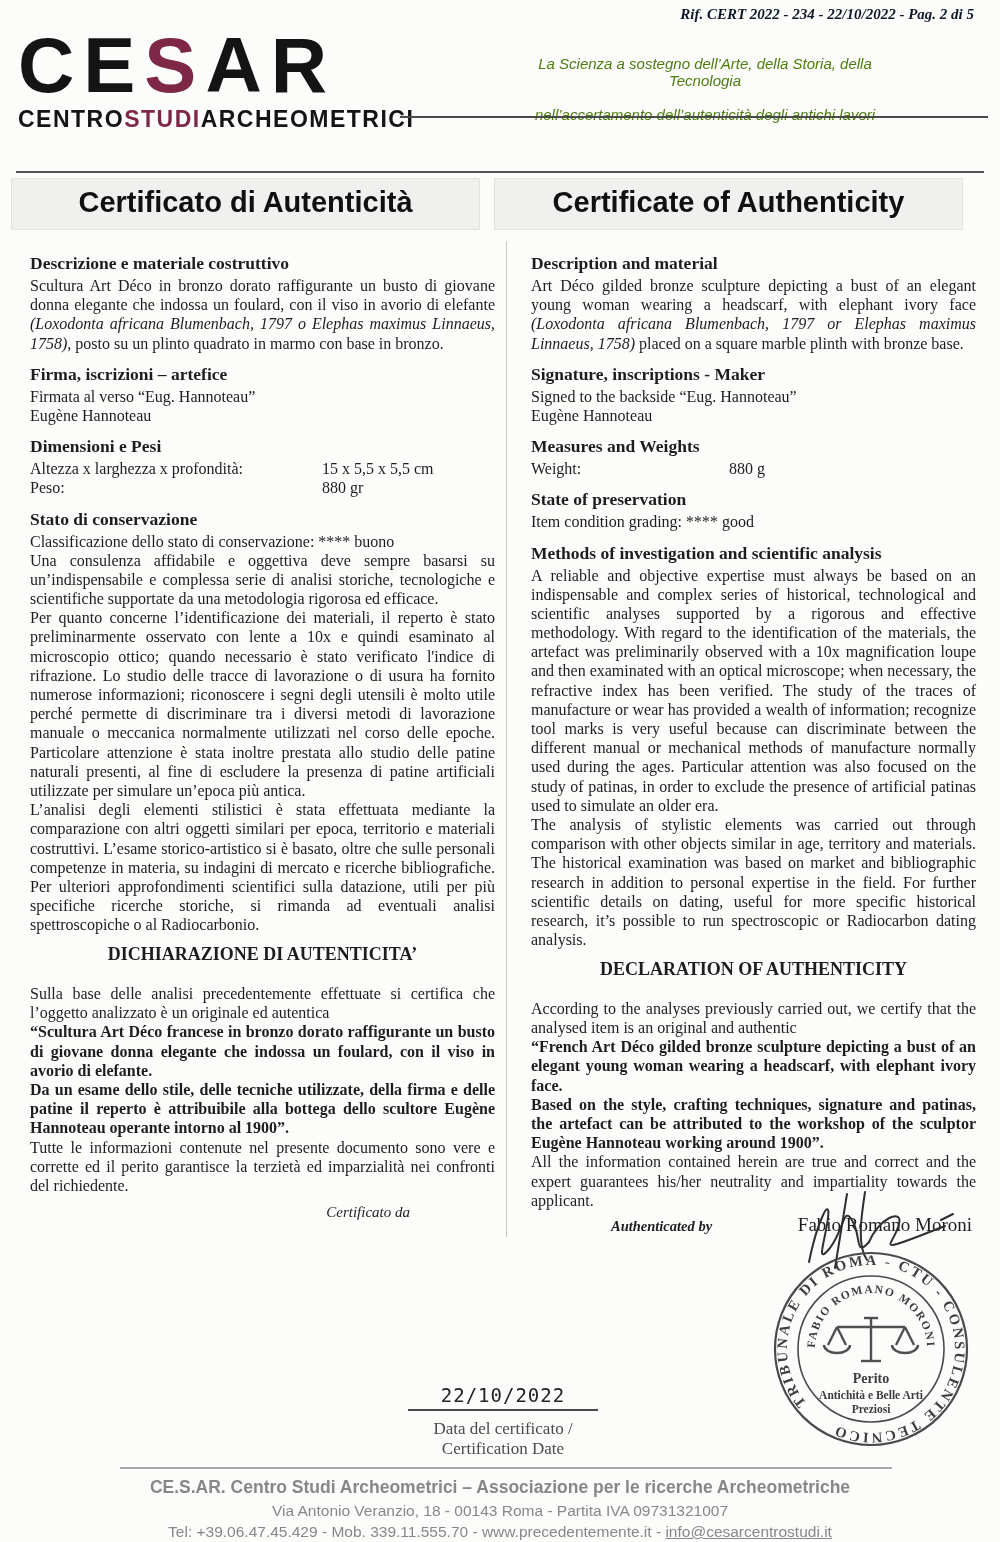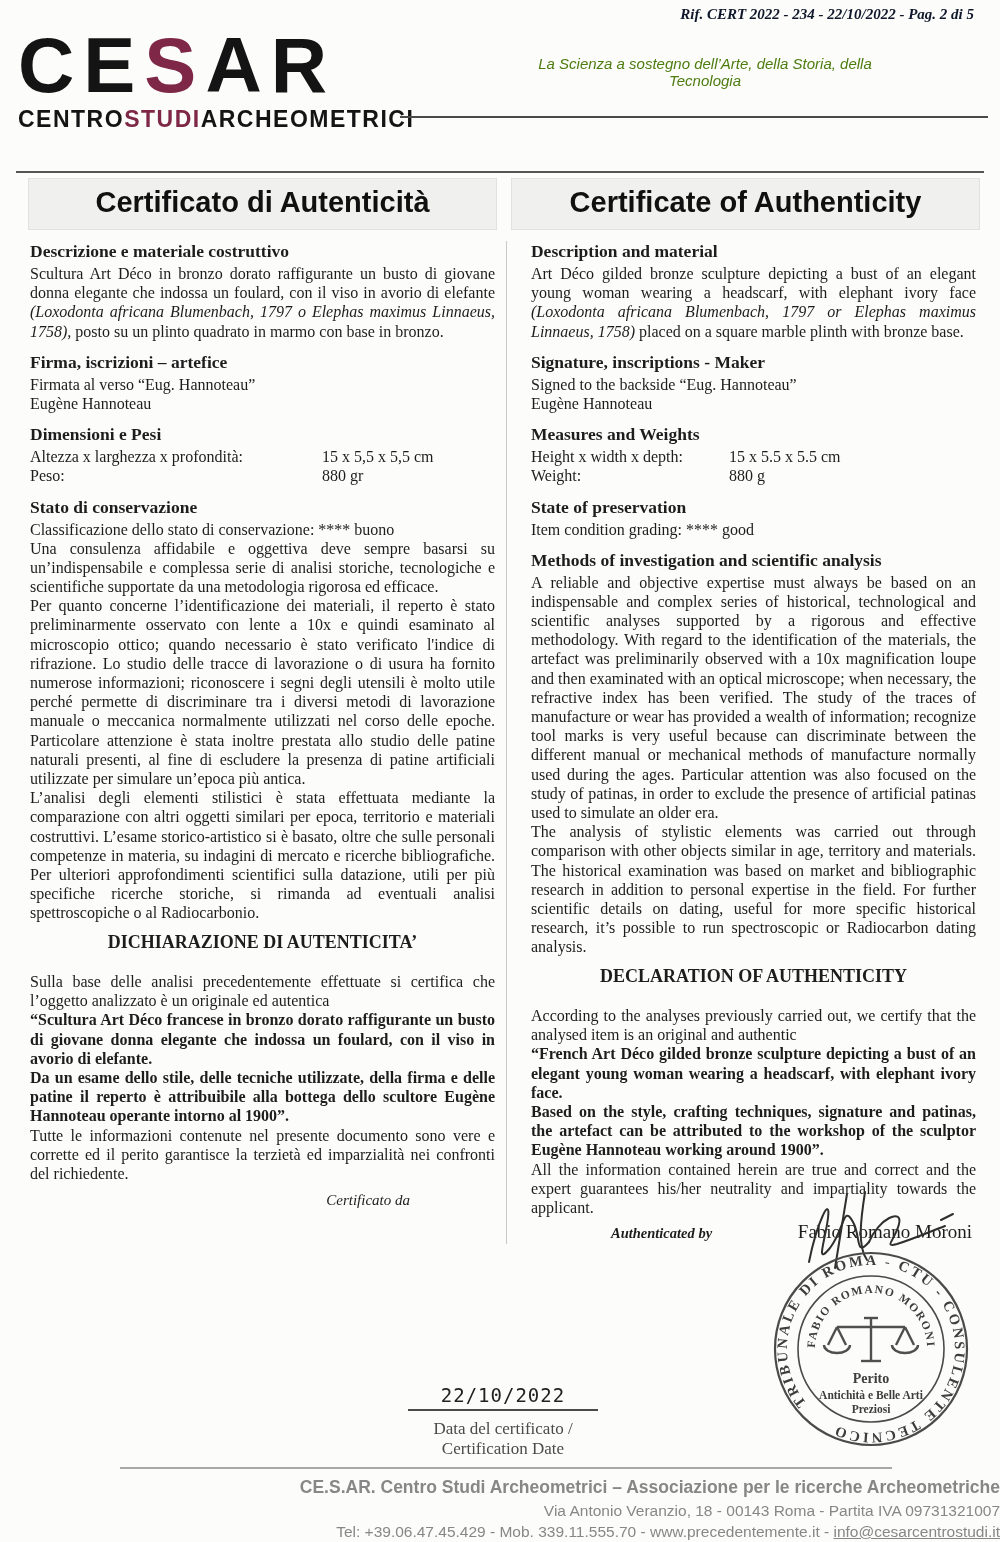--- a/index.html
+++ b/index.html
@@ -17,32 +17,32 @@
             letter-spacing:1.5px;color:#141414;margin-top:4px;text-align:right;}
   .logo-sub .accent{color:#7e2747;}
   .tagline{position:absolute;top:55px;left:505px;width:400px;text-align:center;
            font-family:"Liberation Sans",sans-serif;font-style:italic;font-size:15px;
            color:#4d7c0f;}
   .tagline .t2{margin-top:17px;}
   .header-rule{position:absolute;top:116px;left:400px;width:588px;height:2px;background:#4a4a4a;}
 
   
   .main-top-rule{position:absolute;top:171px;left:16px;width:968px;height:2px;background:#555;}
-  .titles{position:absolute;top:178px;left:28px;width:952px;display:flex;gap:14px;}
+  .titles{position:absolute;top:178px;left:11px;width:952px;display:flex;gap:14px;}
   .title-box{flex:1;background:#f0f0ee;border:1px solid #e1e1df;text-align:center;
              font-family:"Liberation Sans",sans-serif;font-weight:bold;font-size:29px;
              padding:7px 0 10px;color:#101010;}
 
   
   .columns{position:absolute;top:241px;left:30px;width:946px;display:flex;}
   .col{font-size:16px;line-height:1.2;}
   .col-left{width:466px;padding-right:11px;border-right:1px solid #c9c9c7;}
   .col-right{width:446px;padding-left:24px;}
   .col h3{font-size:17.5px;font-weight:bold;margin:11px 0 2px;}
-  .col h3.first{margin-top:0;}
+  .col h3.first{margin-top:12px;}
   .col p{margin:0;text-align:justify;}
   .col p.nj{text-align:left;}
   .dim-row{display:flex;}
   .dim-label-it{width:292px;flex:none;}
   .dim-label-en{width:198px;flex:none;}
   .decl-head{font-size:18px;font-weight:bold;text-align:center;margin:10px 0 18px;}
   .bold-p{font-weight:bold;}
   .certby{font-style:italic;font-size:15px;text-align:right;padding-right:85px;margin-top:8px;}
   .authby-row{display:flex;align-items:baseline;margin-top:4px;}
   .authby{font-style:italic;font-weight:bold;font-size:14.5px;margin-left:80px;}
@@ -53,41 +53,42 @@
   .seal{position:absolute;left:771px;top:1249px;width:200px;height:200px;}
 
   
   .date-block{position:absolute;top:1384px;left:408px;width:190px;text-align:center;}
   .date-value{font-family:"DejaVu Sans Mono",monospace;font-size:19px;letter-spacing:1px;
               padding-bottom:3px;border-bottom:2px solid #4a4a4a;color:#222;}
   .date-caption{font-size:17px;margin-top:8px;color:#4a4a4a;}
 
   
   .footer-rule{position:absolute;top:1467px;left:120px;width:772px;height:2px;background:#a8a8a8;}
-  .footer{position:absolute;top:1477px;left:0;width:1000px;text-align:right;
+  .footer{position:absolute;top:1477px;left:0;width:1000px;text-align:center;
           font-family:"Liberation Sans",sans-serif;color:#878787;}
   .footer .f1{font-weight:bold;font-size:17.5px;}
   .footer .f2{font-size:15.5px;margin-top:4px;}
   .footer .f3{font-size:15.5px;margin-top:3px;}
   .footer a{color:#878787;text-decoration:underline;}
 </style>
 </head>
 <body>
 
 <div class="page">
 
   <div class="ref-line">Rif. CERT 2022 - 234 - 22/10/2022 - Pag. 2 di 5</div>
 
   <div class="logo">
     <div class="logo-main"><span>CE</span><span class="accent">S</span><span>AR</span></div>
     <div class="logo-sub"><span>CENTRO</span><span class="accent">STUDI</span><span>ARCHEOMETRICI</span></div>
   </div>
 
   <div class="tagline">
     <div class="t1">La Scienza a sostegno dell’Arte, della Storia, della Tecnologia</div>
+    <div class="t2">nell’accertamento dell’autenticità degli antichi lavori</div>
   </div>
   <div class="header-rule"></div>
 
   <div class="main-top-rule"></div>
   <div class="titles">
     <div class="title-box">Certificato di Autenticità</div>
     <div class="title-box">Certificate of Authenticity</div>
   </div>
 
   <div class="columns">
@@ -127,24 +128,20 @@
 
     <div class="col col-right">
       <h3 class="first">Description and material</h3>
       <p><span>Art Déco gilded bronze sculpture depicting a bust of an elegant young woman wearing a headscarf, with elephant ivory face </span><i>(Loxodonta africana Blumenbach, 1797 or Elephas maximus Linnaeus, 1758)</i><span> placed on a square marble plinth with bronze base.</span></p>
 
       <h3>Signature, inscriptions - Maker</h3>
       <p class="nj">Signed to the backside “Eug. Hannoteau”</p>
       <p class="nj">Eugène Hannoteau</p>
 
       <h3>Measures and Weights</h3>
-      <div class="dim-row">
-        <span class="dim-label-en">Height x width x depth:</span>
-        <span>15 x 5.5 x 5.5 cm</span>
-      </div>
       <div class="dim-row">
         <span class="dim-label-en">Weight:</span>
         <span>880 g</span>
       </div>
 
       <h3>State of preservation</h3>
       <p class="nj">Item condition grading: **** good</p>
 
       <h3>Methods of investigation and scientific analysis</h3>
       <p>A reliable and objective expertise must always be based on an indispensable and complex series of historical, technological and scientific analyses supported by a rigorous and effective methodology. With regard to the identification of the materials, the artefact was preliminarily observed with a 10x magnification loupe and then examinated with an optical microscope; when necessary, the refractive index has been verified. The study of the traces of manufacture or wear has provided a wealth of information; recognize tool marks is very useful because can discriminate between the different manual or mechanical methods of manufacture normally used during the ages. Particular attention was also focused on the study of patinas, in order to exclude the presence of artificial patinas used to simulate an older era.</p>

